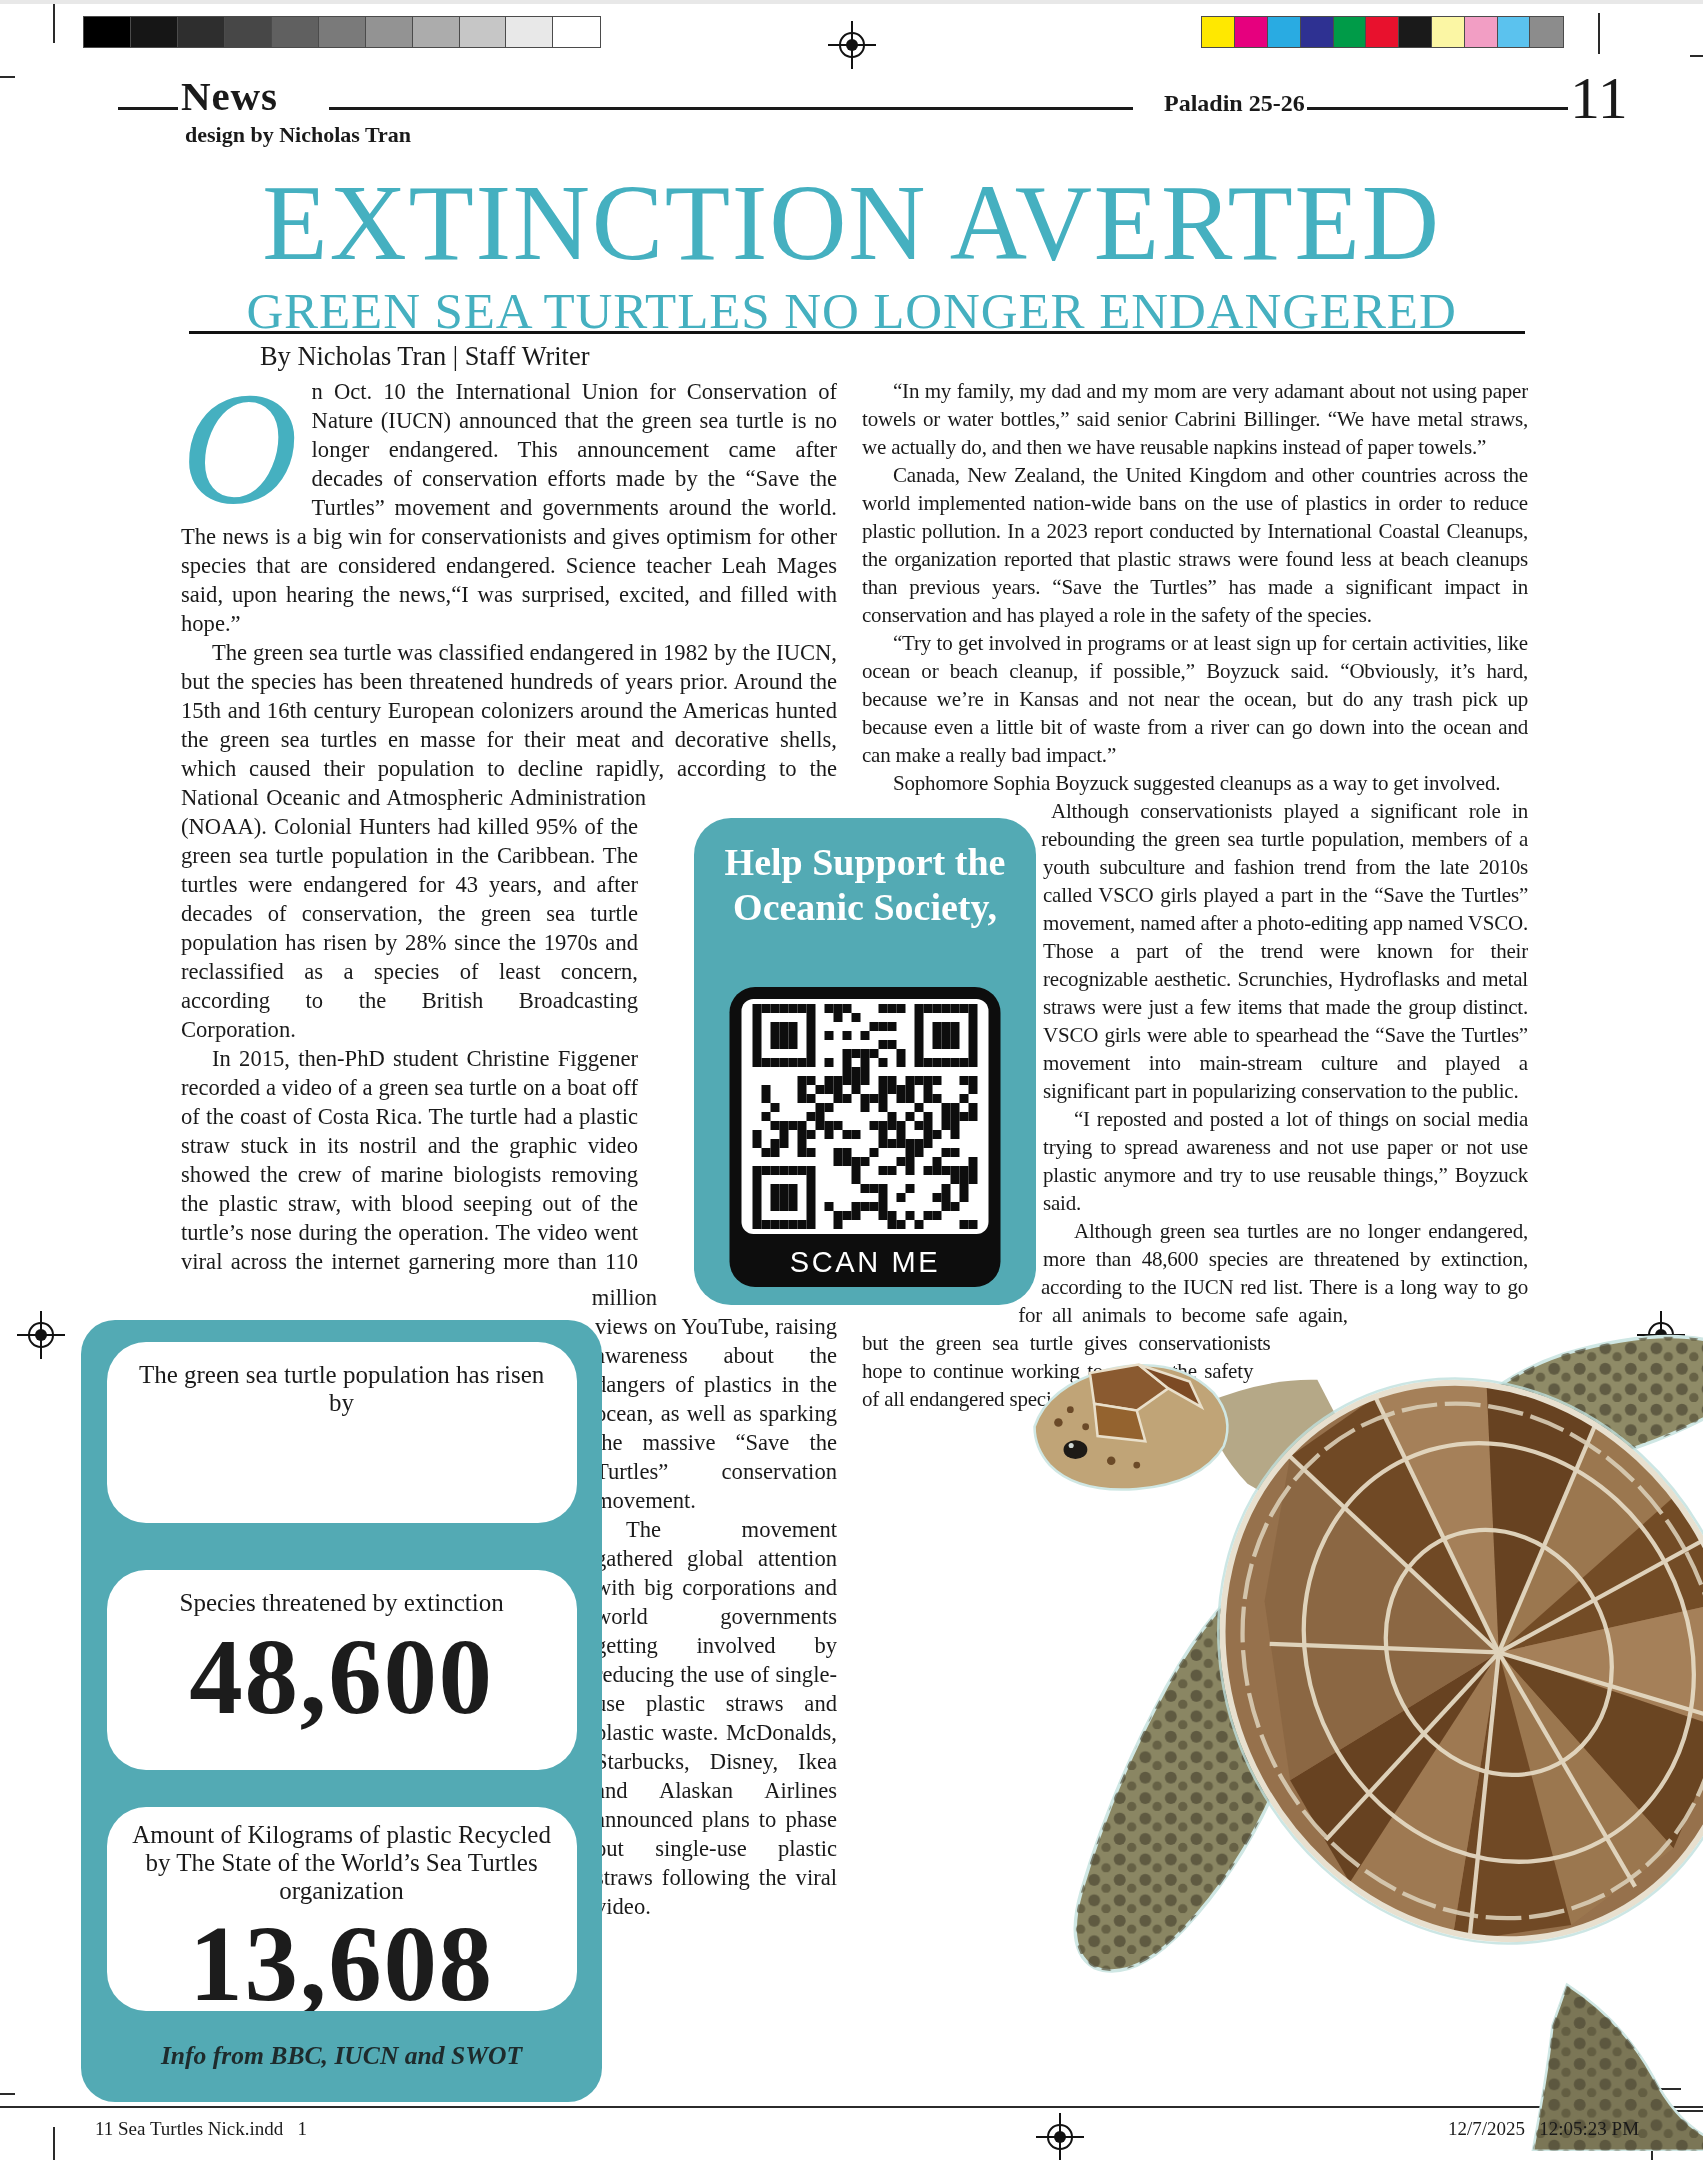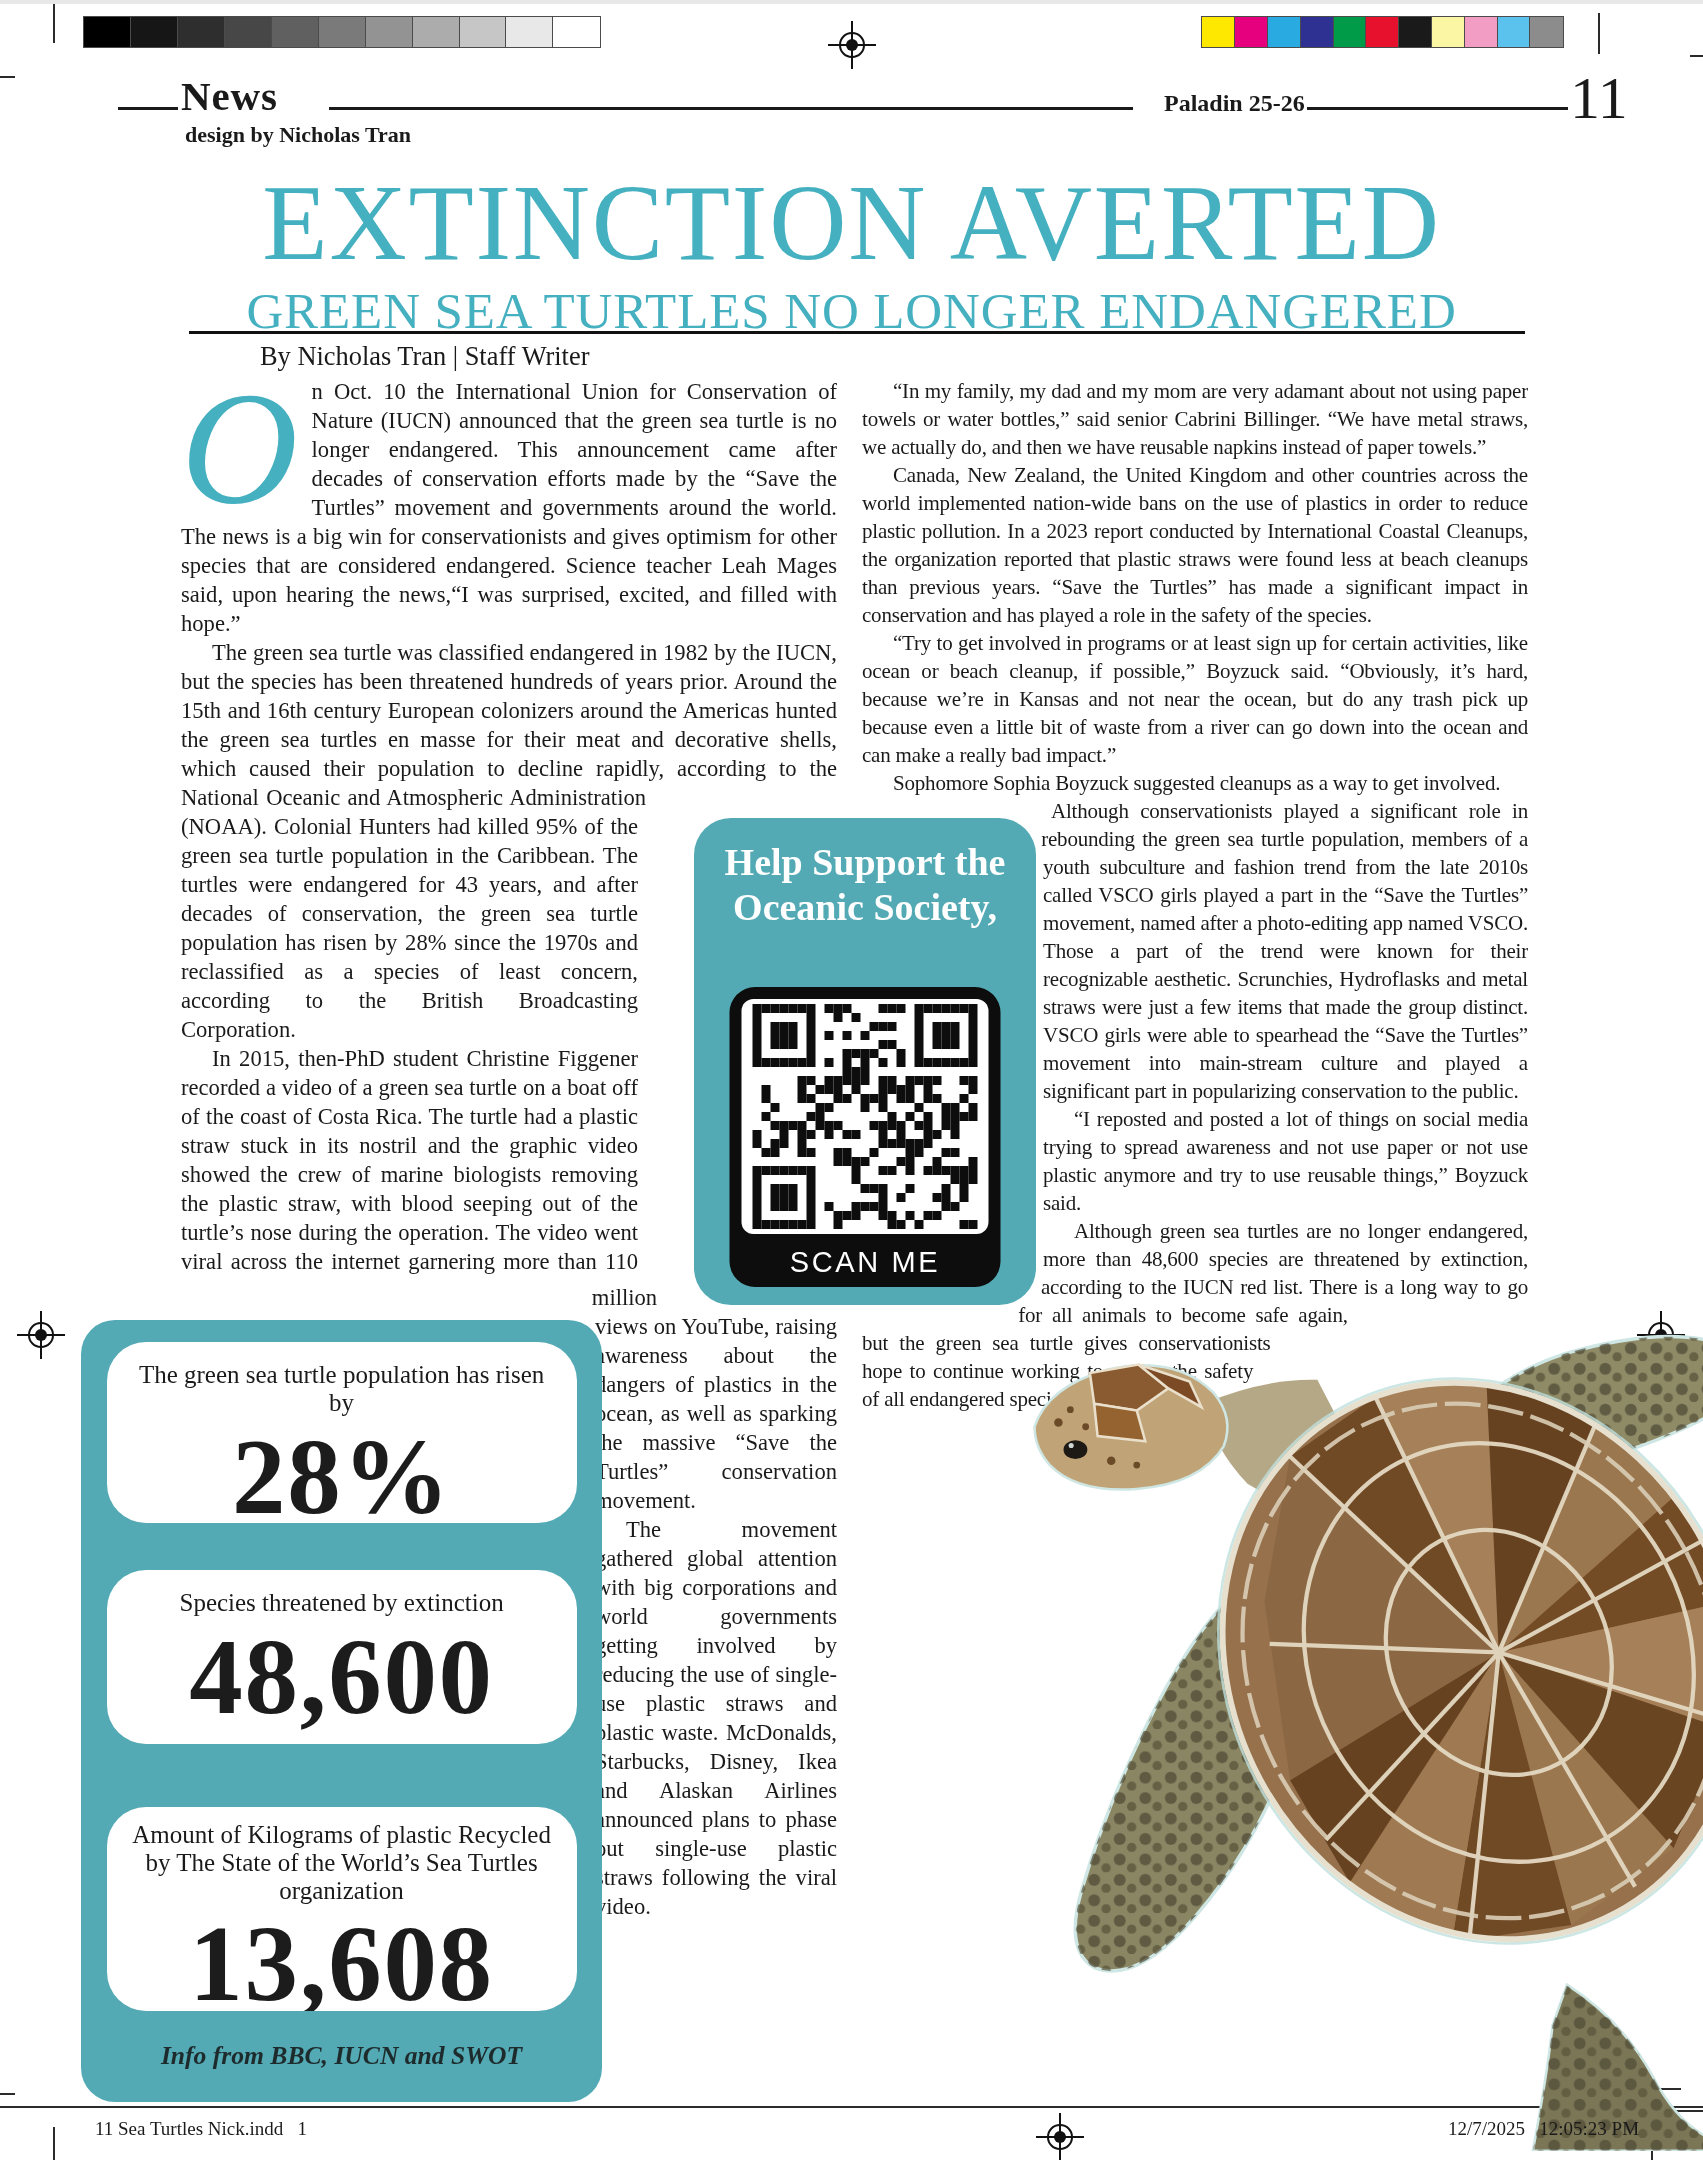--- a/index.html
+++ b/index.html
@@ -48,21 +48,21 @@
   .spQL{float:right;width:199px;height:649px;shape-outside:inset(160px 0 0 0 round 37px)}
   .spSL{float:left;width:414px;height:1448px;shape-outside:inset(652px 0 0 0 round 37px)}
   .spQR{float:left;width:181px;height:930px;shape-outside:inset(441px 0 0 0 round 48px)}
   .spTR{float:right;width:443px;height:1756px;shape-margin:6.8px;
         shape-outside:polygon(204px 963px,443px 946px,443px 1756px,0px 1756px,0px 1380px,94px 1141px)}
 
   
   .stats{position:absolute;left:81px;top:1316px;width:521px;height:782px;background:#53aab4;border-radius:34px}
   .statbox{position:absolute;left:25.6px;width:470px;background:#fff;border-radius:39px;text-align:center;overflow:hidden}
   #sb1{top:22px;height:181px}
-  #sb2{top:250px;height:174px}
+  #sb2{top:250px;height:200px}
   #sb3{top:487px;height:204px}
   .statlabel{font-size:25px;line-height:28px;margin-top:19px;padding:0 22px}
   #sb3 .statlabel{margin-top:13.6px}
   .statvalue{font-size:107px;font-weight:bold;line-height:1;margin-top:6.8px;letter-spacing:1.7px;color:#1c1c1c}
   .stat-source{position:absolute;left:0;width:100%;top:721px;text-align:center;
                font-size:25.6px;font-style:italic;font-weight:bold;color:#1e2b2c}
 
   
   .qrbox{position:absolute;left:694px;top:814px;width:342px;height:487px;background:#53aab4;
          border-radius:37px;color:#fff;text-align:center}
@@ -182,21 +182,20 @@
     <p>“Try to get involved in programs or at least sign up for certain activities, like ocean or beach cleanup, if possible,” Boyzuck said. “Obviously, it’s hard, because we’re in Kansas and not near the ocean, but do any trash pick up because even a little bit of waste from a river can go down into the ocean and can make a really bad impact.”</p>
     <p>Sophomore Sophia Boyzuck suggested cleanups as a way to get involved.</p>
     <p>Although conservationists played a significant role in rebounding the green sea turtle population, members of a youth subculture and fashion trend from the late 2010s called VSCO girls played a part in the “Save the Turtles” movement, named after a photo-editing app named VSCO. Those a part of the trend were known for their recognizable aesthetic. Scrunchies, Hydroflasks and metal straws were just a few items that made the group distinct. VSCO girls were able to spearhead the “Save the Turtles” movement into main-stream culture and played a significant part in popularizing conservation to the public.</p>
     <p>“I reposted and posted a lot of things on social media trying to spread awareness and not use paper or not use plastic anymore and try to use reusable things,” Boyzuck said.</p>
     <p>Although green sea turtles are no longer endangered, more than 48,600 species are threatened by extinction, according to the IUCN red list. There is a long way to go for all animals to become safe again, but the green sea turtle gives conservationists hope to continue working to ensure the safety of all endangered species.</p>
   </div>
 
   <div class="stats">
     <div class="statbox" id="sb1">
       <div class="statlabel">The green sea turtle population has risen by</div>
-      <div class="statvalue">28%</div>
     </div>
     <div class="statbox" id="sb2">
       <div class="statlabel">Species threatened by extinction</div>
       <div class="statvalue">48,600</div>
     </div>
     <div class="statbox" id="sb3">
       <div class="statlabel">Amount of Kilograms of plastic Recycled by The State of the World’s Sea Turtles organization</div>
       <div class="statvalue">13,608</div>
     </div>
     <div class="stat-source">Info from BBC, IUCN and SWOT</div>

